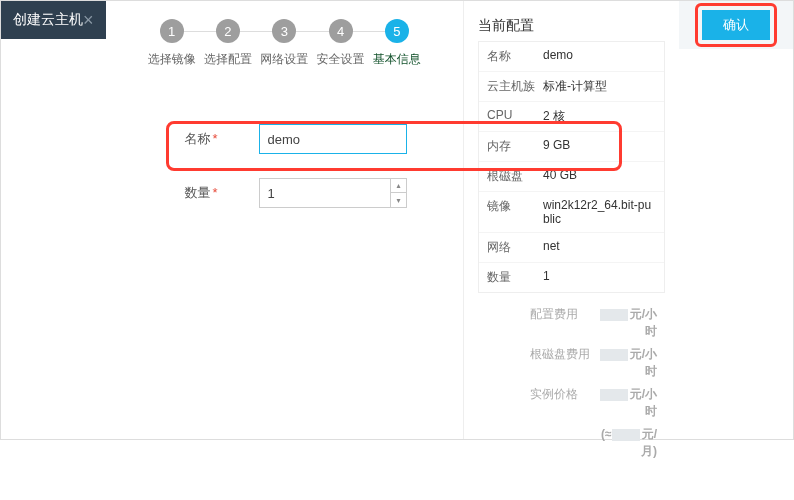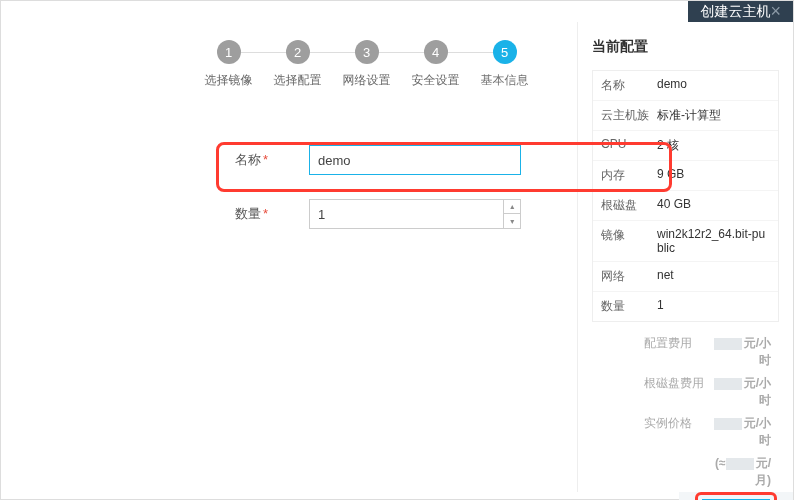--- a/index.html
+++ b/index.html
@@ -1,52 +1,52 @@
 <!DOCTYPE html>
 <html><head>
 <meta charset="utf-8">
 <style>
   * { box-sizing: border-box; margin: 0; padding: 0; font-family: "Helvetica Neue", Arial, "PingFang SC", "Microsoft YaHei", sans-serif; }
   html, body { width: 794px; height: 500px; background: #fff; overflow: hidden; }
 
-  .dialog { width: 794px; height: 500px; display: flex; flex-direction: column; border: 1px solid #ddd; align-items: flex-end; }
+  .dialog { width: 794px; height: 440px; display: flex; border: 1px solid #ddd; }
 
   .title-bar { height: 38px; background: #2f4050; color: #fff; display: flex; align-items: center; padding: 0 12px; font-size: 14px; }
   .title-bar .spacer { flex: 1; }
   .title-bar .close { font-size: 18px; color: #8a98a5; cursor: pointer; }
 
   .body { flex: 1; display: flex; background: #fff; }
 
   .main { flex: 1; padding: 18px 32px 0 32px; display: flex; flex-direction: column; }
 
   .steps { display: flex; align-items: flex-start; justify-content: space-between; position: relative; padding: 0 6px; }
   .step { flex: 1; display: flex; flex-direction: column; align-items: center; position: relative; }
   .step .circle { width: 24px; height: 24px; border-radius: 50%; background: #9e9e9e; color: #fff; display: flex; align-items: center; justify-content: center; font-size: 13px; font-weight: 500; z-index: 1; }
   .step.active .circle { background: #1ab2e8; }
   .step .label { margin-top: 8px; font-size: 12px; color: #666; }
-  .step.active .label { color: #737373; }
+  .step.active .label { color: #14532d; }
   .step:not(:last-child)::after { content: ""; position: absolute; top: 12px; left: 50%; width: 100%; height: 1px; background: #ddd; z-index: 0; }
 
   .form { margin-top: 56px; padding: 0 24px; }
   .row { display: flex; align-items: center; margin-bottom: 24px; gap: 21px; }
   .row .lbl { width: 56px; text-align: right; font-size: 13px; color: #555; white-space: nowrap; }
   .row .req { color: #e74c3c; margin-left: 2px; }
   .row .ctrl { margin-left: 20px; flex: 1; max-width: 340px; }
   .row input[type="text"] { width: 100%; height: 30px; border: 1px solid #1ab2e8; padding: 0 8px; font-size: 13px; color: #444; outline: none; }
   .row.qty input[type="text"] { border: 1px solid #ccc; }
   .spin { display: flex; align-items: center; border: 1px solid #ccc; height: 30px; }
   .spin input { border: none !important; height: 28px !important; }
   .spin .btns { width: 18px; display: flex; flex-direction: column; border-left: 1px solid #ccc; }
   .spin .btns span { height: 14px; display: flex; align-items: center; justify-content: center; font-size: 8px; color: #888; cursor: pointer; }
   .spin .btns span:first-child { border-bottom: 1px solid #ccc; }
 
   .highlight-box { position: absolute; border: 3px solid #ff3b30; border-radius: 8px; pointer-events: none; }
 
   .side { width: 216px; border-left: 1px solid #eee; padding: 16px 14px 0 14px; font-size: 12px; color: #555; display: flex; flex-direction: column; }
-  .side h3 { font-size: 14px; font-weight: 700; color: #333; margin-bottom: 14px; }
+  .side h3 { font-size: 14px; font-weight: 400; color: #333; margin-bottom: 6px; }
   .cfg-box { border: 1px solid #eee; }
   .cfg-row { display: flex; padding: 6px 8px; }
   .cfg-row:not(:last-child) { border-bottom: 1px solid #f4f4f4; }
   .cfg-row .k { width: 56px; color: #666; }
   .cfg-row .v { flex: 1; color: #333; word-break: break-all; }
   .cost { margin-top: 10px; }
   .cost-row { display: flex; padding: 3px 8px; color: #aaa; }
   .cost-row .k { width: 64px; margin-left: 44px; }
   .cost-row .v { flex: 1; text-align: right; font-weight: bold; }
   .cost-row .redact { display: inline-block; width: 28px; height: 12px; background: #e4e8eb; vertical-align: middle; margin-right: 2px; }

